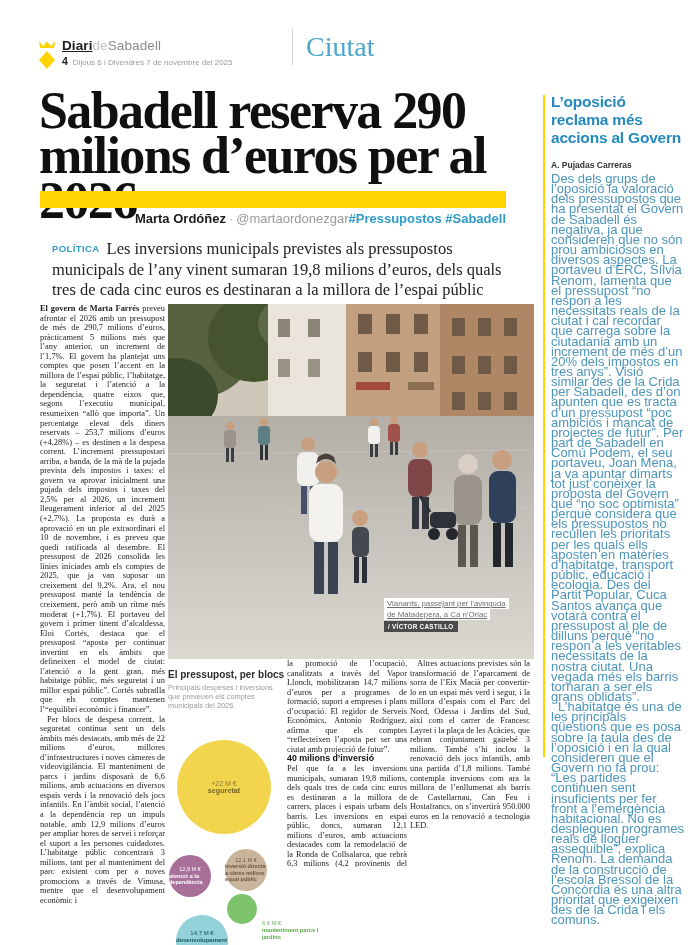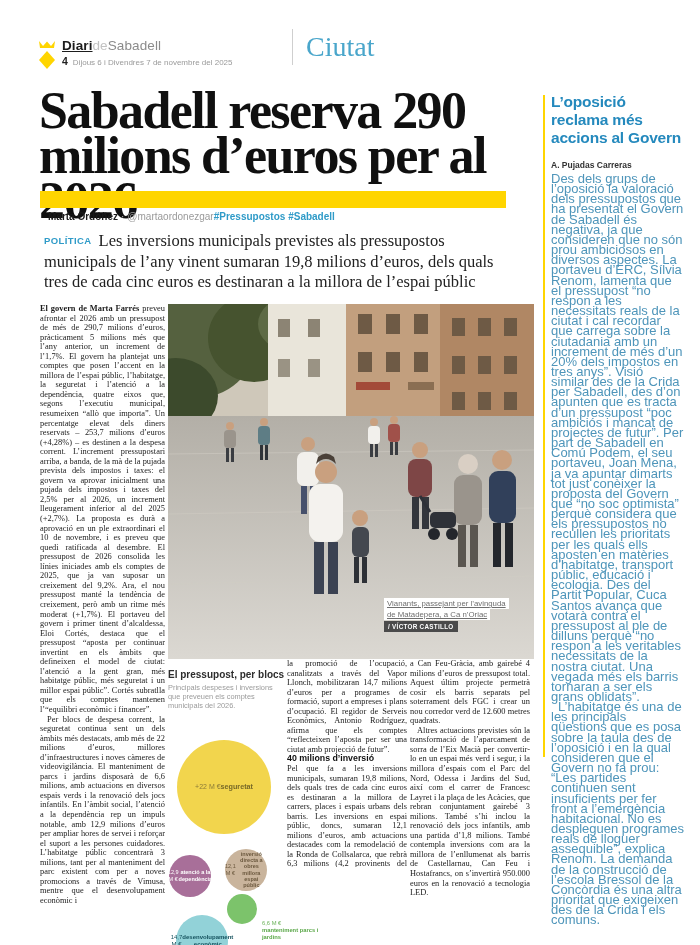--- a/index.html
+++ b/index.html
@@ -15,21 +15,21 @@
   .brand-text .b3{color:#8b8b8b;}
   .brand-meta{left:62px;top:55px;font-size:8px;color:#9a9a9a;}
   .brand-meta .pageno{font-weight:bold;font-size:10.5px;color:#222;margin-right:5px;}
   .section-head{left:292px;top:29px;height:36px;border-left:1px solid #cfcfcf;padding-left:13px;
         font-family:"Liberation Serif",serif;font-size:28px;line-height:36px;color:#4aa6cb;}
 
   
   .headline{left:39px;top:88px;width:472px;font-family:"Liberation Serif",serif;font-weight:bold;
         font-size:52px;line-height:45px;letter-spacing:-1.6px;color:#101010;}
   .yellow-bar{left:40px;top:191px;width:466px;height:17px;background:#ffd500;}
-  .byline-row{left:48px;top:211px;width:466px;display:flex;justify-content:flex-start;font-size:10px;}
+  .byline-row{left:40px;top:211px;width:466px;display:flex;justify-content:flex-end;font-size:13px;}
   .byline-row .author{font-weight:bold;color:#1a1a1a;}
   .byline-row .sep{color:#b5b5b5;margin:0 3px;}
   .byline-row .handle{color:#9a9a9a;}
   .byline-row .tags{color:#2f9bc8;font-weight:bold;}
   .standfirst{left:40px;top:227px;width:472px;font-family:"Liberation Serif",serif;
         font-size:16.5px;line-height:20.5px;color:#222;}
   .kicker{font-family:"Liberation Sans",sans-serif;font-weight:bold;font-size:9.5px;
         color:#2f9bc8;text-transform:uppercase;letter-spacing:.4px;margin-right:7px;vertical-align:2px;}
 
   
@@ -49,22 +49,22 @@
   .caption .cl{display:table;background:#ffffff;color:#6e6e6e;font-size:7.8px;
         line-height:9px;padding:1px 3px 1px 3px;text-decoration:underline;}
   .caption .credit{display:table;background:#4a4a4a;color:#fff;font-weight:bold;
         font-size:6.3px;letter-spacing:.3px;padding:2px 4px;margin-top:1px;}
 
   
   .infog{left:168px;top:669px;width:118px;}
   .infog-title{font-weight:bold;font-size:10px;color:#2d2d2d;}
   .infog-sub{font-size:7.4px;line-height:9.2px;color:#9b9b9b;margin-top:3px;}
   .bubbles{position:relative;width:118px;height:278px;margin-top:2px;}
-  .bubble{position:absolute;border-radius:50%;display:flex;flex-direction:row;
-        justify-content:center;align-items:center;text-align:center;}
+  .bubble{position:absolute;border-radius:50%;display:flex;flex-direction:column;
+        justify-content:center;align-items:center;text-align:left;}
   .bubble .v{font-size:6.6px;}
   .bubble .n{font-weight:bold;font-size:6.6px;line-height:7.2px;}
   .bb-seguretat{left:9px;top:27px;width:94px;height:94px;background:#f2d54d;color:#8c7c38;}
   .bb-seguretat .v{font-size:7px;}
   .bb-seguretat .n{color:#776928;font-size:7.2px;}
   .bb-dependencia{left:1px;top:142px;width:42px;height:42px;background:#a86f99;color:#fff;}
   .bb-dependencia .v,.bb-dependencia .n{font-size:5.5px;line-height:6.2px;}
   .bb-inversio{left:57px;top:136px;width:42px;height:42px;background:#c9b49c;color:#6a573d;}
   .bb-inversio .v,.bb-inversio .n{font-size:5.5px;line-height:6.2px;}
   .bb-parcs{left:59px;top:181px;width:30px;height:30px;background:#7cc36b;}
@@ -103,21 +103,21 @@
   <div class="abs section-head">Ciutat</div>
 
   <h1 class="abs headline" style="margin:0;">Sabadell reserva 290 milions d’euros per al 2026</h1>
   <div class="abs yellow-bar"></div>
   <div class="abs byline-row">
     <span>
       <span class="author">Marta Ordóñez</span><span class="sep">·</span><span class="handle">@martaordonezgar</span>
     </span>
     <span class="tags">#Pressupostos  #Sabadell</span>
   </div>
-  <p class="abs standfirst" style="margin:4px;">
+  <p class="abs standfirst" style="margin:12px;">
     <span class="kicker">Política</span><span>Les inversions municipals previstes als pressupostos municipals de l’any vinent sumaran 19,8 milions d’euros, dels quals tres de cada cinc euros es destinaran a la millora de l’espai públic</span>
   </p>
 
   <div class="abs bodycol col1">
     <p><b>El govern de Marta Farrés </b><span>preveu afrontar el 2026 amb un pressupost de més de 290,7 milions d’euros, pràcticament 5 milions més que l’any anterior, un increment de l’1,7%. El govern ha plantejat uns comptes que posen l’accent en la millora de l’espai públic, l’habitatge, la seguretat i l’atenció a la dependència, quatre eixos que, segons l’executiu municipal, resumeixen “allò que importa”. Un percentatge elevat dels diners reservats – 253,7 milions d’euros (+4,28%) – es destinen a la despesa corrent. L’increment pressupostari arriba, a banda, de la mà de la pujada prevista dels impostos i taxes: el govern va aprovar inicialment una pujada dels impostos i taxes del 2,5% per al 2026, un increment lleugerament inferior al del 2025 (+2,7%). La proposta es durà a aprovació en un ple extraordinari el 10 de novembre, i es preveu que quedi ratificada al desembre. El pressupost de 2026 consolida les línies iniciades amb els comptes de 2025, que ja van suposar un creixement del 9,2%. Ara, el nou pressupost manté la tendència de creixement, però amb un ritme més moderat (+1,7%). El portaveu del govern i primer tinent d’alcaldessa, Eloi Cortés, destaca que el pressupost “aposta per continuar invertint en els àmbits que defineixen el model de ciutat: l’atenció a la gent gran, més habitatge públic, més seguretat i un millor espai públic”. Cortés subratlla que els comptes mantenen l’“equilibri econòmic i financer”.</span></p>
     <p class="indent">Per blocs de despesa corrent, la seguretat continua sent un dels àmbits més destacats, amb més de 22 milions d’euros, millores d’infraestructures i noves càmeres de videovigilància. El manteniment de parcs i jardins disposarà de 6,6 milions, amb actuacions en diversos espais verds i la renovació dels jocs infantils. En l’àmbit social, l’atenció a la dependència rep un impuls notable, amb 12,9 milions d’euros per ampliar hores de servei i reforçar el suport a les persones cuidadores. L’habitatge públic concentrarà 3 milions, tant per al manteniment del parc existent com per a noves promocions a través de Vimusa, mentre que el desenvolupament econòmic i</p>
   </div>
 
   <div class="abs photo">
     <svg width="366" height="355" viewBox="0 0 366 355" preserveAspectRatio="none">
@@ -260,21 +260,20 @@
 
     </div>
   </div>
 
   <div class="abs bodycol col3">
     <p>la promoció de l’ocupació, canalitzats a través del Vapor Llonch, mobilitzaran 14,7 milions d’euros per a programes de formació, suport a empreses i plans d’ocupació. El regidor de Serveis Econòmics, Antonio Rodríguez, afirma que els comptes “reflecteixen l’aposta per ser una ciutat amb projecció de futur”.</p>
     <p class="subhead">40 milions d’inversió</p>
     <p>Pel que fa a les inversions municipals, sumaran 19,8 milions, dels quals tres de cada cinc euros es destinaran a la millora de carrers, places i espais urbans dels barris. Les inversions en espai públic, doncs, sumaran 12,1 milions d’euros, amb actuacions destacades com la remodelació de la Ronda de Collsalarca, que rebrà 6,3 milions (4,2 provinents del pressupost municipal) i la creació del passeig de l’alcalde Antoni Farrés,</p>
   </div>
   <div class="abs bodycol col4">
-    <p>a Can Feu-Gràcia, amb gairebé 4 milions d’euros de pressupost total. Aquest últim projecte permetrà cosir els barris separats pel soterrament dels FGC i crear un nou corredor verd de 12.600 metres quadrats.</p>
     <p class="indent">Altres actuacions previstes són la transformació de l’aparcament de sorra de l’Eix Macià per convertir-lo en un espai més verd i segur, i la millora d’espais com el Parc del Nord, Odessa i Jardins del Sud, així com el carrer de Francesc Layret i la plaça de les Acàcies, que rebran conjuntament gairebé 3 milions. També s’hi inclou la renovació dels jocs infantils, amb una partida d’1,8 milions. També contempla inversions com ara la millora de l’enllumenat als barris de Castellarnau, Can Feu i Hostafrancs, on s’invertirà 950.000 euros en la renovació a tecnologia LED.</p>
   </div>
 
   <div class="abs yellow-rule"></div>
   <div class="abs sidebar">
     <div class="sb-title">L’oposició reclama més accions al Govern</div>
     <div class="sb-author">A. Pujadas Carreras</div>
     <div class="sb-body">
       <p>Des dels grups de l’oposició la valoració dels pressupostos que ha presentat el Govern de Sabadell és negativa, ja que consideren que no són prou ambiciosos en diversos aspectes. La portaveu d’ERC, Sílvia Renom, lamenta que el pressupost “no respon a les necessitats reals de la ciutat i cal recordar que carrega sobre la ciutadania amb un increment de més d’un 20% dels impostos en tres anys”. Visió similar des de la Crida per Sabadell, des d’on apunten que es tracta d’un pressupost “poc ambiciós i mancat de projectes de futur”. Per part de Sabadell en Comú Podem, el seu portaveu, Joan Mena, ja va apuntar dimarts tot just conèixer la proposta del Govern que “no soc optimista” perquè considera que els pressupostos no recullen les prioritats per les quals ells aposten en matèries d’habitatge, transport públic, educació i ecologia. Des del Partit Popular, Cuca Santos avança que votarà contra el pressupost al ple de dilluns perquè “no respon a les veritables necessitats de la nostra ciutat. Una vegada més els barris tornaran a ser els grans oblidats”.</p>
       <p class="indent">L’habitatge és una de les principals qüestions que es posa sobre la taula des de l’oposició i en la qual consideren que el Govern no fa prou: “Les partides continuen sent insuficients per fer front a l’emergència habitacional. No es despleguen programes reals de lloguer assequible”, explica Renom. La demanda de la construcció de l’escola Bressol de la Concòrdia és una altra prioritat que exigeixen des de la Crida i els comuns.</p>

